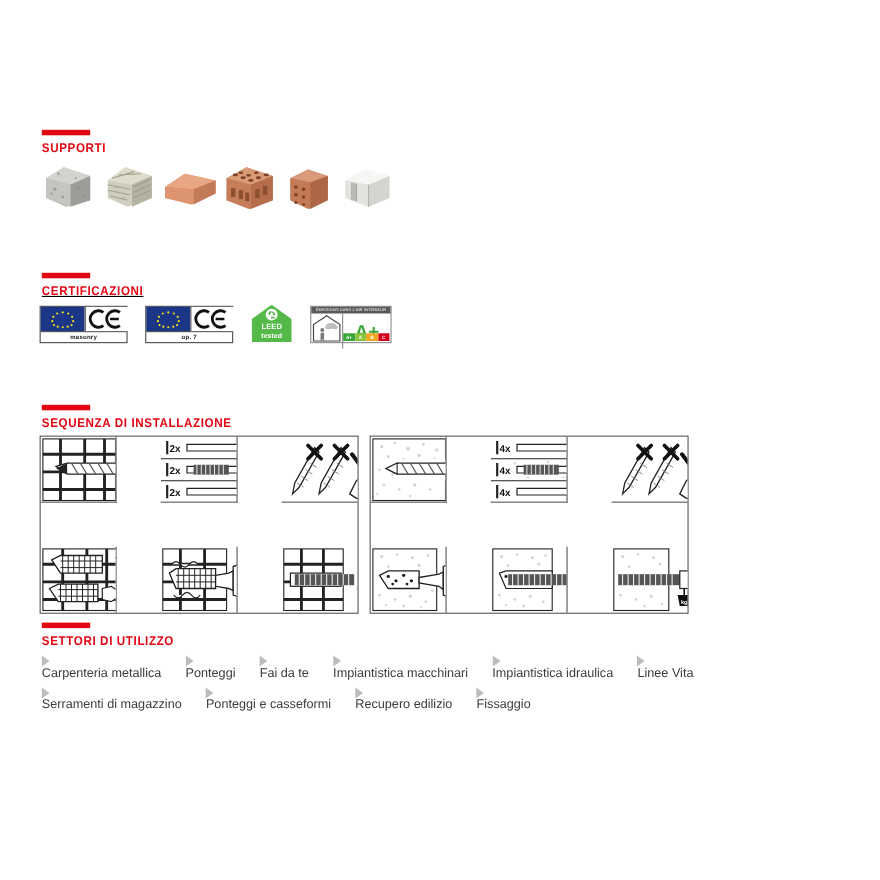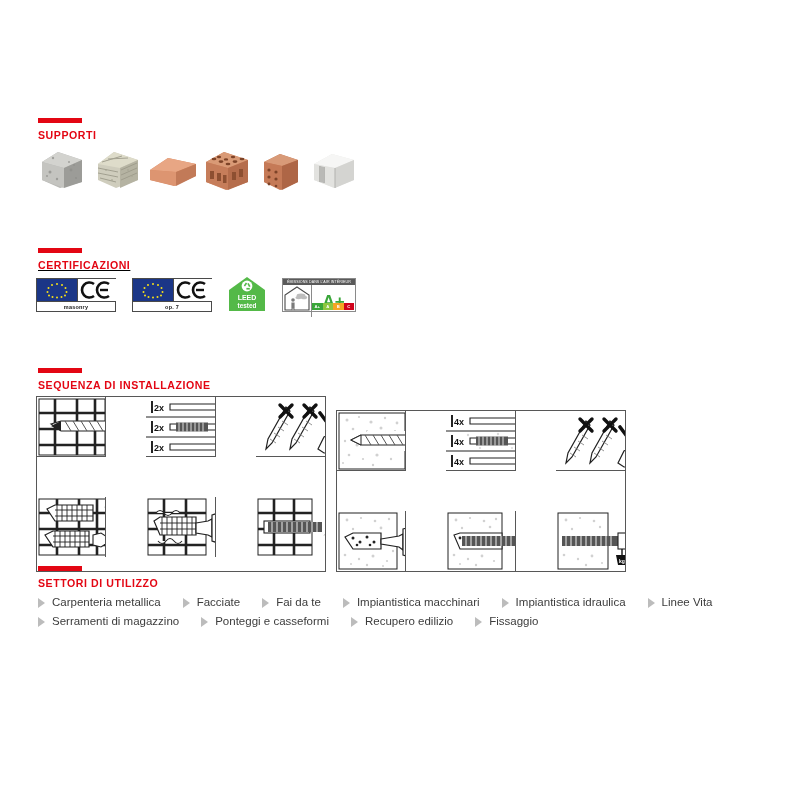--- a/index.html
+++ b/index.html
@@ -57,21 +57,21 @@
   .cell{border-right:1px solid #575757;border-bottom:1px solid #575757;position:relative;overflow:hidden;}
   .seq-group .cell:nth-child(3n){border-right:none;}
   .seq-group .cell:nth-child(n+4){border-bottom:none;}
   .cell svg{display:block;}
   .xlabel{font-size:9px;font-weight:bold;fill:#111;font-family:"Liberation Sans",sans-serif;}
 
   
   #settori{left:38px;top:566px;}
   .sect-list{position:absolute;left:0;top:30px;width:730px;
     display:flex;flex-wrap:wrap;row-gap:7px;}
-  .sect{display:flex;align-items:flex-end;margin-right:22px;white-space:nowrap;}
+  .sect{display:flex;align-items:flex-start;margin-right:22px;white-space:nowrap;flex-direction:column;}
   .tri{width:0;height:0;border-top:5px solid transparent;border-bottom:5px solid transparent;
        border-left:7px solid #bcbcbc;margin-right:7px;}
   .sect-label{font-size:11.5px;color:#3c3c3c;}
 </style>
 </head>
 <body>
 
 <div class="page">
 
   <div class="section" id="supporti">
@@ -452,21 +452,21 @@
               <path d="M16,25 V35 M21,25 V35 M26,25 V35 M31,25 V35 M36,25 V35 M41,25 V35
                        M46,25 V35 M51,25 V35 M56,25 V35 M61,25 V35"></path>
             </g>
             <path d="M70,22 a8,8 0 1,1 -2,16" fill="none" stroke="#111" stroke-width="2" stroke-dasharray="3 2"></path>
             <path d="M72,16 L78,22 L70,24 Z" fill="#111"></path>
             <path d="M94,30 L84,30 M84,24 L76,30 L84,36 Z" stroke="#111" stroke-width="3" fill="#111"></path>
           </svg>
         </div>
       </div>
 
-      <div class="seq-group" style="width:288px;margin-top:14px;">
+      <div class="seq-group" style="width:288px;">
 
         <div class="cell">
           <svg width="96" height="60" viewBox="0 0 96 60">
             <rect x="2" y="2" width="66" height="56" fill="#fff" stroke="#222" stroke-width="1"></rect>
             <g fill="#c9c9c9" opacity=".85">
               <circle cx="10" cy="9" r="1.5"></circle>
                 <circle cx="22" cy="6" r="1.1"></circle>
                 <circle cx="34" cy="11" r="1.6"></circle>
               <circle cx="48" cy="7" r="1.2"></circle>
                 <circle cx="60" cy="12" r="1.4"></circle>
@@ -669,21 +669,21 @@
     <div class="acc-bar"></div>
     <div class="sec-title">SETTORI DI UTILIZZO</div>
 
     <div class="sect-list">
       <div class="sect">
           <span class="tri"></span>
           <span class="sect-label">Carpenteria metallica</span>
         </div>
       <div class="sect">
           <span class="tri"></span>
-          <span class="sect-label">Facciate</span>
+          <span class="sect-label">Ponteggi</span>
         </div>
       <div class="sect">
           <span class="tri"></span>
           <span class="sect-label">Fai da te</span>
         </div>
       <div class="sect">
           <span class="tri"></span>
           <span class="sect-label">Impiantistica macchinari</span>
         </div>
       <div class="sect">

